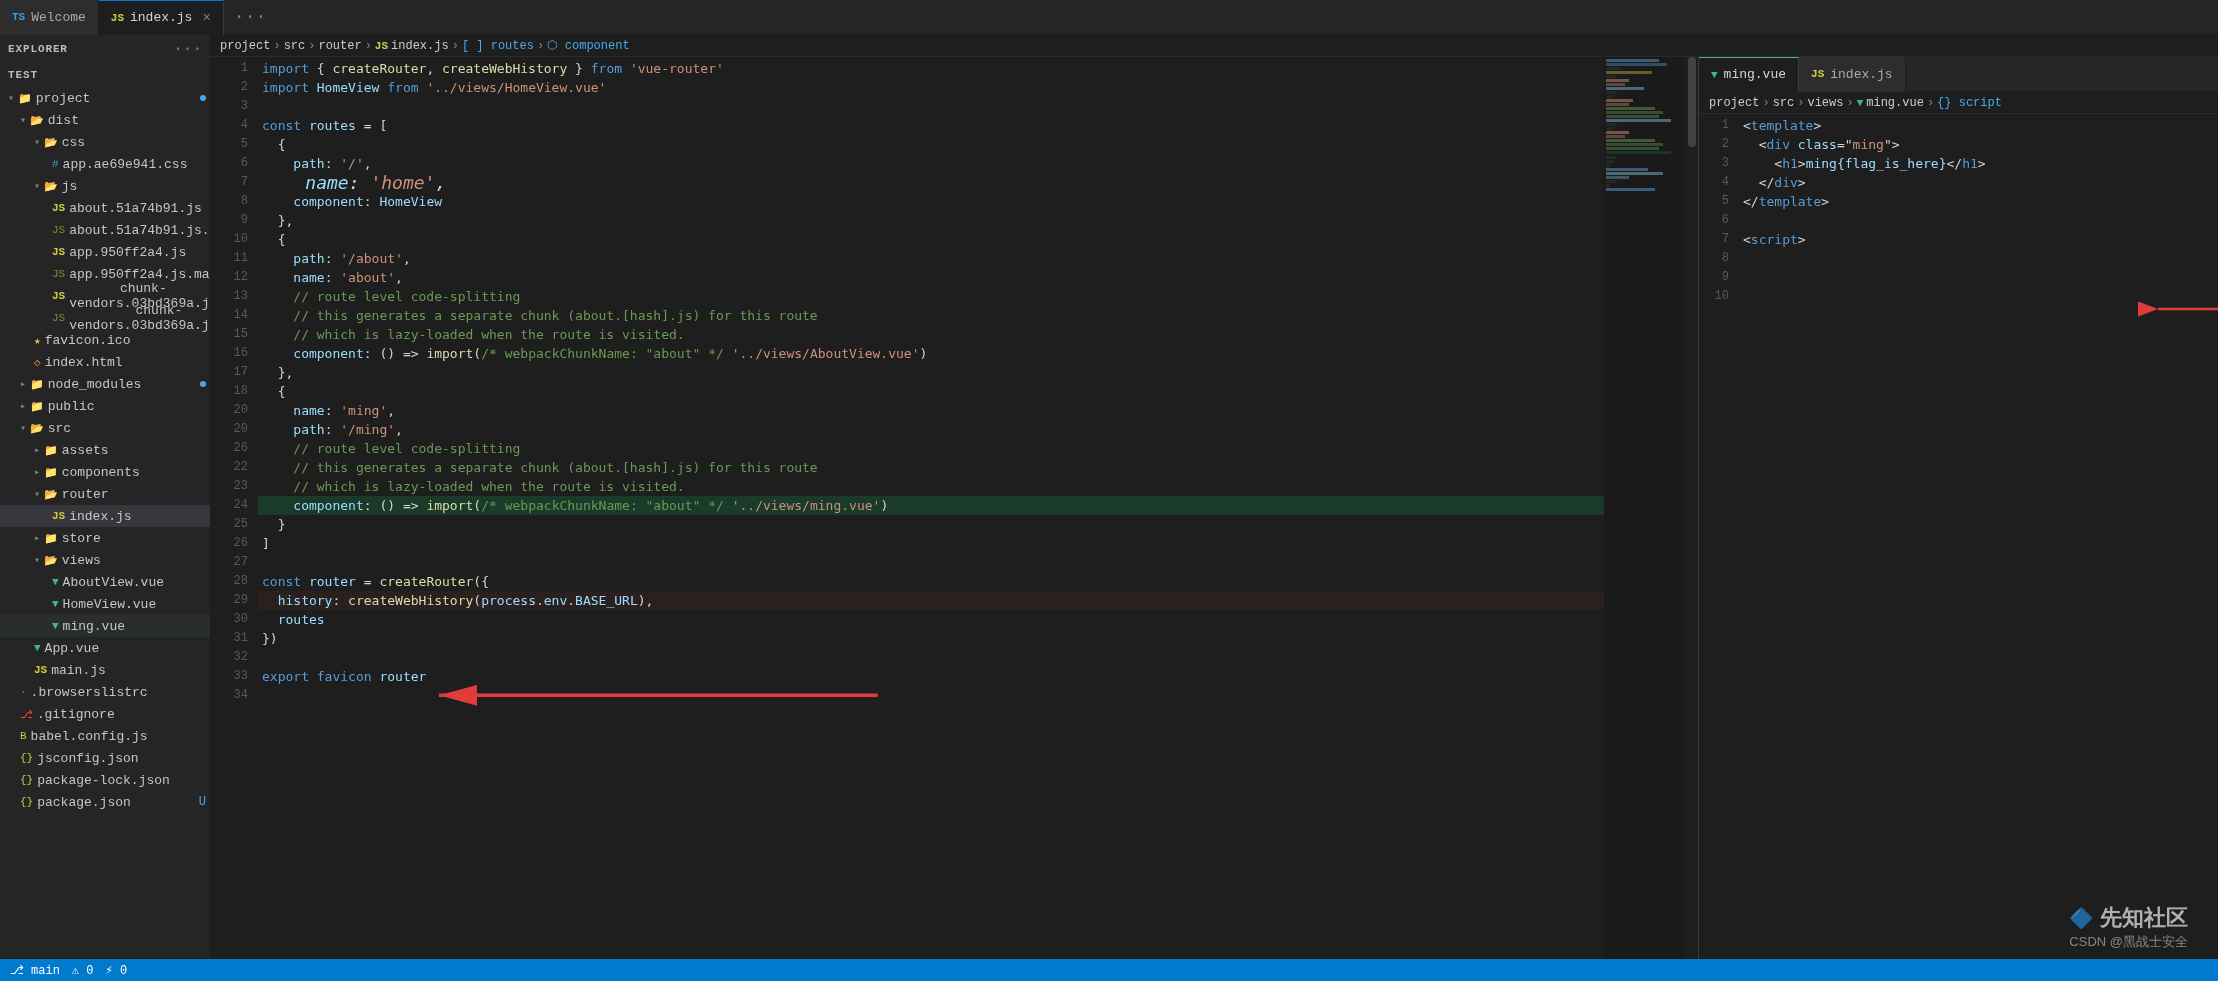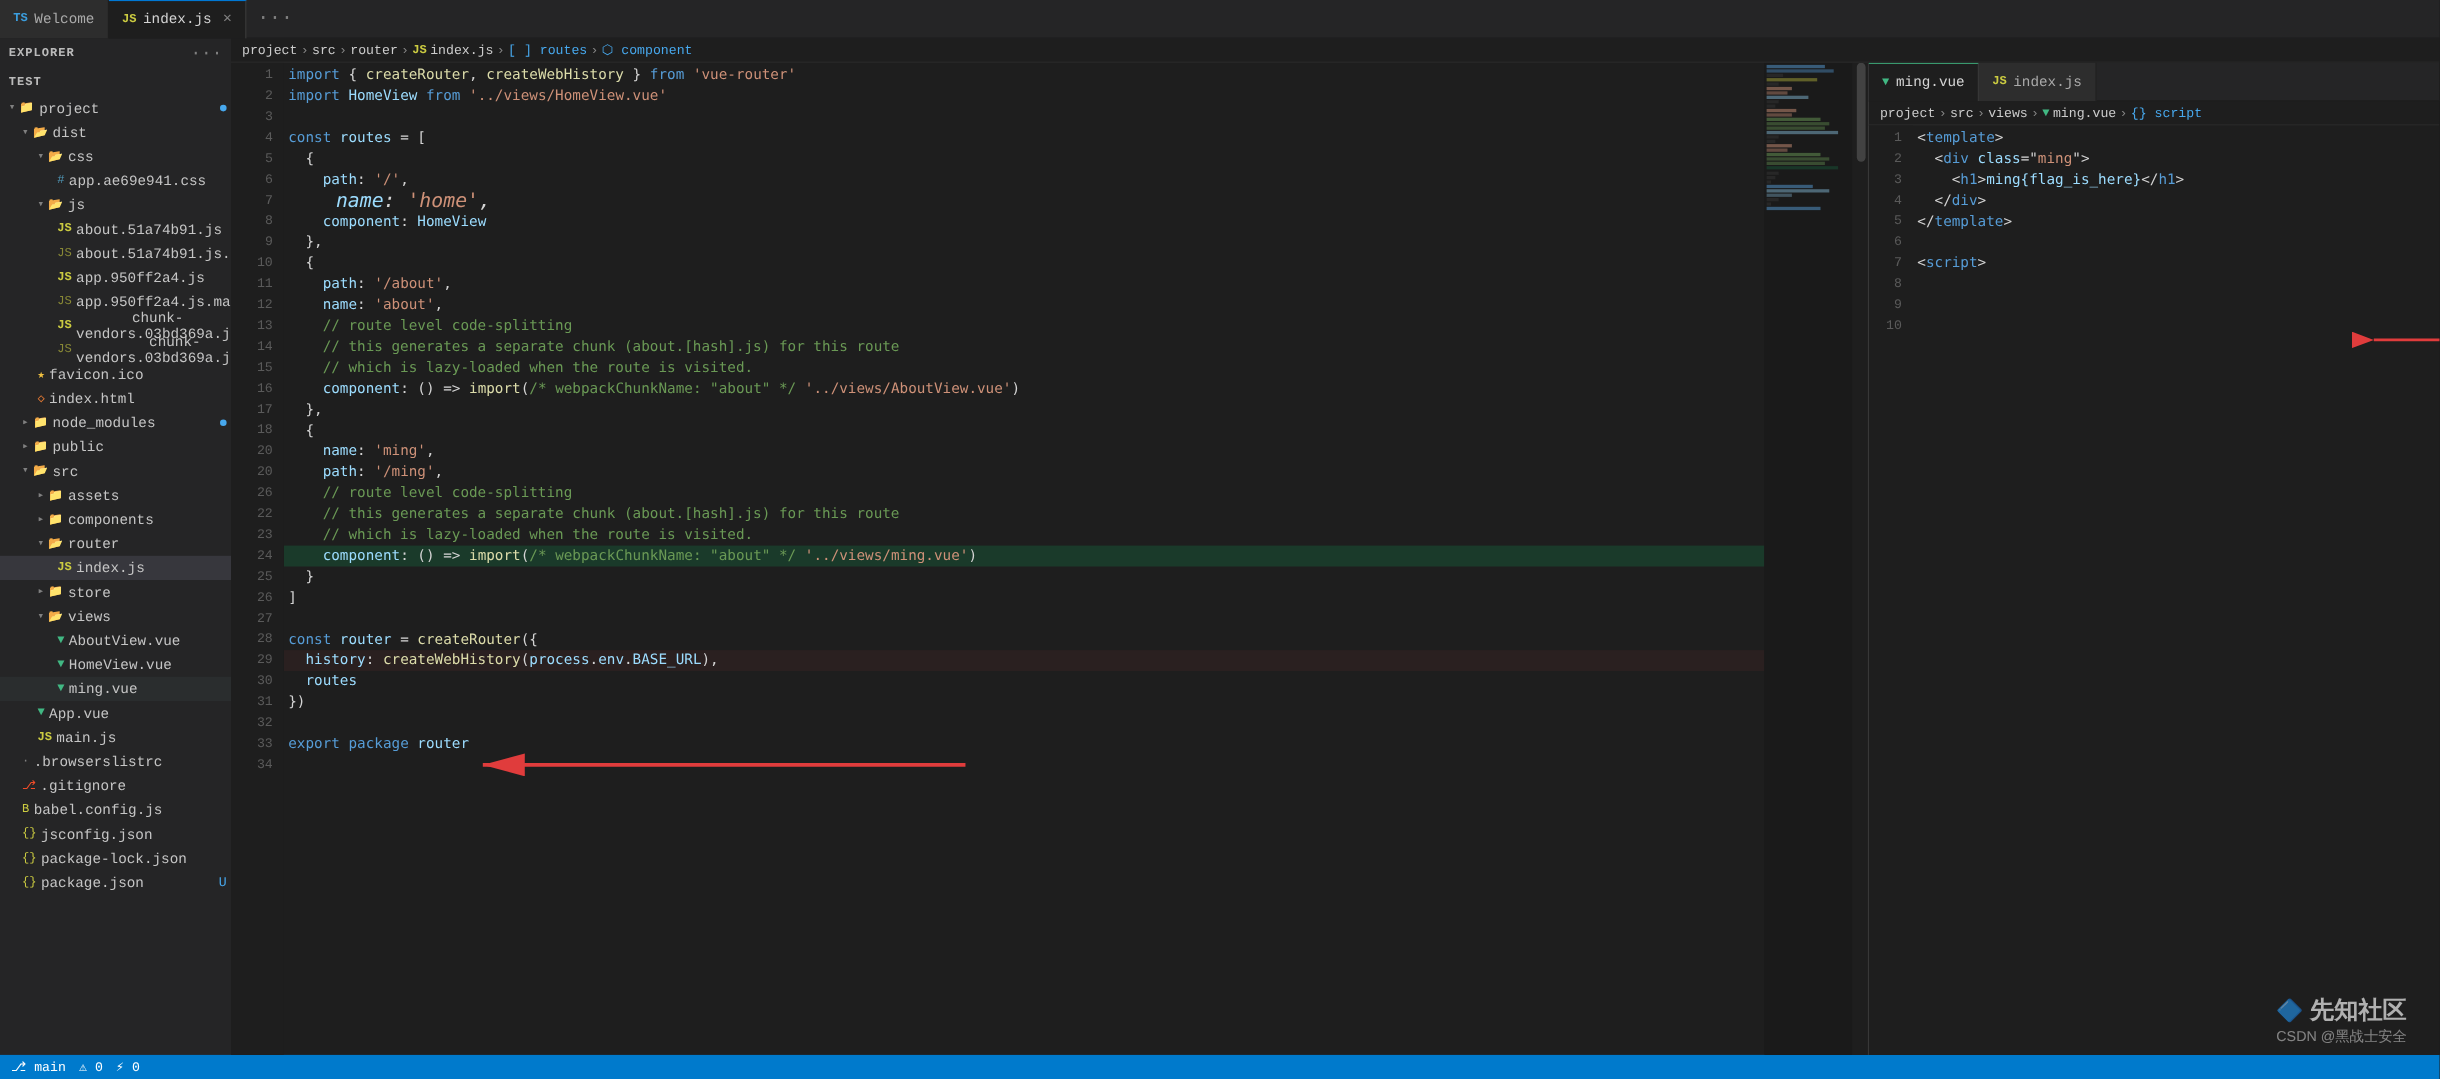--- a/index.html
+++ b/index.html
@@ -371,21 +371,21 @@
                 <div style="height: 19px; line-height: 19px; padding-left: 4px; white-space: pre; font-family: Consolas, monospace; font-size: 13px;"><span style="color:#6a9955">    // which is lazy-loaded when the route is visited.</span></div>
                 <div style="height: 19px; line-height: 19px; padding-left: 4px; white-space: pre; font-family: Consolas, monospace; font-size: 13px; background: rgb(26, 58, 42);"><span style="color:#d4d4d4">    </span><span style="color:#9cdcfe">component</span><span style="color:#d4d4d4">: () =&gt; </span><span style="color:#dcdcaa">import</span><span style="color:#d4d4d4">(</span><span style="color:#6a9955">/* webpackChunkName: "about" */</span><span style="color:#d4d4d4"> </span><span style="color:#ce9178">'../views/ming.vue'</span><span style="color:#d4d4d4">)</span></div>
                 <div style="height: 19px; line-height: 19px; padding-left: 4px; white-space: pre; font-family: Consolas, monospace; font-size: 13px;"><span style="color:#d4d4d4">  }</span></div>
                 <div style="height: 19px; line-height: 19px; padding-left: 4px; white-space: pre; font-family: Consolas, monospace; font-size: 13px;"><span style="color:#d4d4d4">]</span></div>
                 <div style="height: 19px; line-height: 19px; padding-left: 4px; white-space: pre; font-family: Consolas, monospace; font-size: 13px;">&nbsp;</div>
                 <div style="height: 19px; line-height: 19px; padding-left: 4px; white-space: pre; font-family: Consolas, monospace; font-size: 13px;"><span style="color:#569cd6">const</span><span style="color:#d4d4d4"> </span><span style="color:#9cdcfe">router</span><span style="color:#d4d4d4"> = </span><span style="color:#dcdcaa">createRouter</span><span style="color:#d4d4d4">({</span></div>
                 <div style="height: 19px; line-height: 19px; padding-left: 4px; white-space: pre; font-family: Consolas, monospace; font-size: 13px; background: rgb(42, 32, 32);"><span style="color:#d4d4d4">  </span><span style="color:#9cdcfe">history</span><span style="color:#d4d4d4">: </span><span style="color:#dcdcaa">createWebHistory</span><span style="color:#d4d4d4">(</span><span style="color:#9cdcfe">process</span><span style="color:#d4d4d4">.</span><span style="color:#9cdcfe">env</span><span style="color:#d4d4d4">.</span><span style="color:#9cdcfe">BASE_URL</span><span style="color:#d4d4d4">),</span></div>
                 <div style="height: 19px; line-height: 19px; padding-left: 4px; white-space: pre; font-family: Consolas, monospace; font-size: 13px;"><span style="color:#d4d4d4">  </span><span style="color:#9cdcfe">routes</span></div>
                 <div style="height: 19px; line-height: 19px; padding-left: 4px; white-space: pre; font-family: Consolas, monospace; font-size: 13px;"><span style="color:#d4d4d4">})</span></div>
                 <div style="height: 19px; line-height: 19px; padding-left: 4px; white-space: pre; font-family: Consolas, monospace; font-size: 13px;">&nbsp;</div>
-                <div style="height: 19px; line-height: 19px; padding-left: 4px; white-space: pre; font-family: Consolas, monospace; font-size: 13px;"><span style="color:#569cd6">export</span><span style="color:#d4d4d4"> </span><span style="color:#569cd6">package</span><span style="color:#d4d4d4"> </span><span style="color:#9cdcfe">router</span></div>
+                <div style="height: 19px; line-height: 19px; padding-left: 4px; white-space: pre; font-family: Consolas, monospace; font-size: 13px;"><span style="color:#569cd6">export</span><span style="color:#d4d4d4"> </span><span style="color:#569cd6">favicon</span><span style="color:#d4d4d4"> </span><span style="color:#9cdcfe">router</span></div>
                 <div style="height: 19px; line-height: 19px; padding-left: 4px; white-space: pre; font-family: Consolas, monospace; font-size: 13px;">&nbsp;</div>
               </div>
           </div>
 
           <div style="width:80px; background:#1a1a1a; flex-shrink:0; overflow:hidden;">
             <div style="padding:2px;">
               <div style="height:3px; margin-bottom:1px; background:#569cd6; opacity:0.5; width:70%;"></div>
               <div style="height:3px; margin-bottom:1px; background:#569cd6; opacity:0.4; width:80%;"></div>
               <div style="height:3px; margin-bottom:1px; background:#444; opacity:0.3; width:20%;"></div>
               <div style="height:3px; margin-bottom:1px; background:#cbcb41; opacity:0.4; width:60%;"></div>

